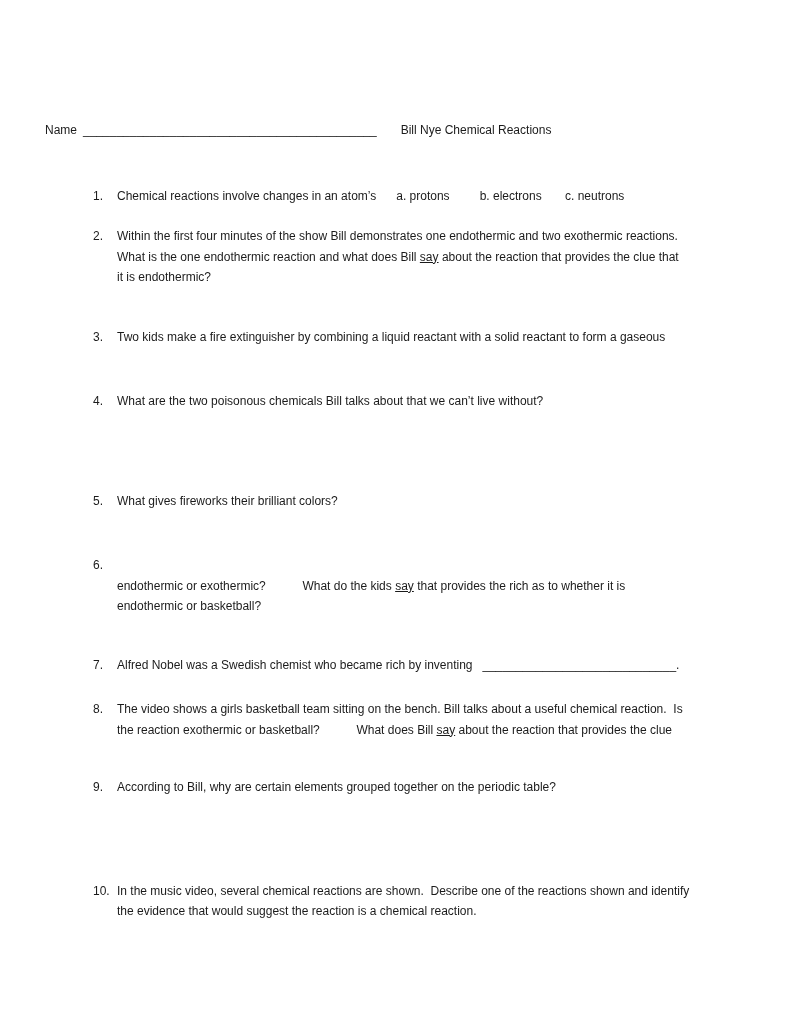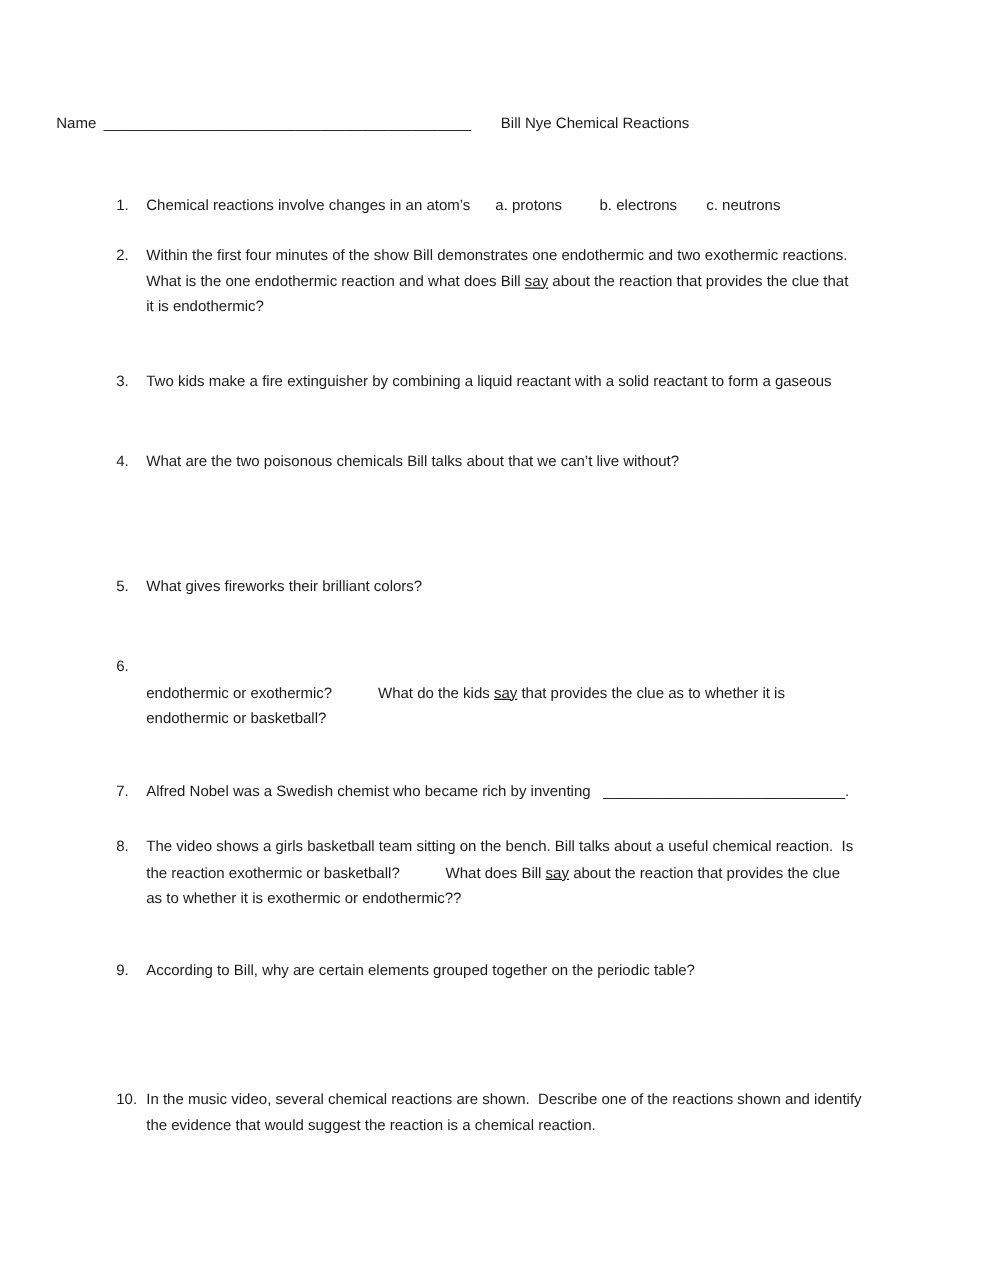--- a/index.html
+++ b/index.html
@@ -11,21 +11,21 @@
     position: relative;
     width: 791px;
     height: 1024px;
     background: #ffffff;
     overflow: hidden;
     font-family: "Liberation Sans", "DejaVu Sans", sans-serif;
     font-size: 12px;
     line-height: 20.5px;
     color: #1b1b1b;
     box-sizing: border-box;
-    padding-top: 88px;
+    padding-top: 120px;
   }
   .header {
     padding-left: 45px;
     white-space: pre;
   }
   .header .name-blank { margin-left: 6px; letter-spacing: 0; }
   .header .doc-title { margin-left: 24px; }
   .q-list {
     margin-left: 93px;
     margin-right: 30px;
@@ -84,31 +84,31 @@
       <div class="q-text"><span>What are the </span><span class="b">two</span><span> poisonous chemicals Bill talks about that we can’t live without?</span></div>
     </div>
 
     <div class="q-item">
       <div class="q-num">5.</div>
       <div class="q-text"><span>What gives fireworks their brilliant colors?</span></div>
     </div>
 
     <div class="q-item">
       <div class="q-num">6.</div>
-      <div class="q-text"><br><span>endothermic or exothermic?           What do the kids </span><span class="b u">say</span><span> that provides the clue as to whether it is</span><br><span>endothermic or basketball?</span></div>
+      <div class="q-text"><br><span>endothermic or exothermic?           What do the kids </span><span class="b u">say</span><span> that provides the rich as to whether it is</span><br><span>endothermic or basketball?</span></div>
     </div>
 
     <div class="q-item">
       <div class="q-num">7.</div>
       <div class="q-text"><span>Alfred Nobel was a Swedish chemist who became rich by inventing   _____________________________.</span></div>
     </div>
 
     <div class="q-item">
       <div class="q-num">8.</div>
-      <div class="q-text"><span>The video shows a girls basketball team sitting on the bench. Bill talks about a useful chemical reaction.  Is</span><br><span>the reaction exothermic or basketball?           What does Bill </span><span class="u">say</span><span> about the reaction that provides the clue</span><br><span>as to whether it is exothermic or endothermic??</span></div>
+      <div class="q-text"><span>The video shows a girls basketball team sitting on the bench. Bill talks about a useful chemical reaction.  Is</span><br><span>the reaction exothermic or basketball?           What does Bill </span><span class="u">say</span><span> about the reaction that provides the clue</span><br></div>
     </div>
 
     <div class="q-item">
       <div class="q-num">9.</div>
       <div class="q-text"><span>According to Bill, why are certain elements grouped together on the periodic table?</span></div>
     </div>
 
     <div class="q-item">
       <div class="q-num">10.</div>
       <div class="q-text"><span>In the music video, several chemical reactions are shown.  Describe one of the reactions shown and identify</span><br><span>the evidence that would suggest the reaction is a chemical reaction.</span></div>

